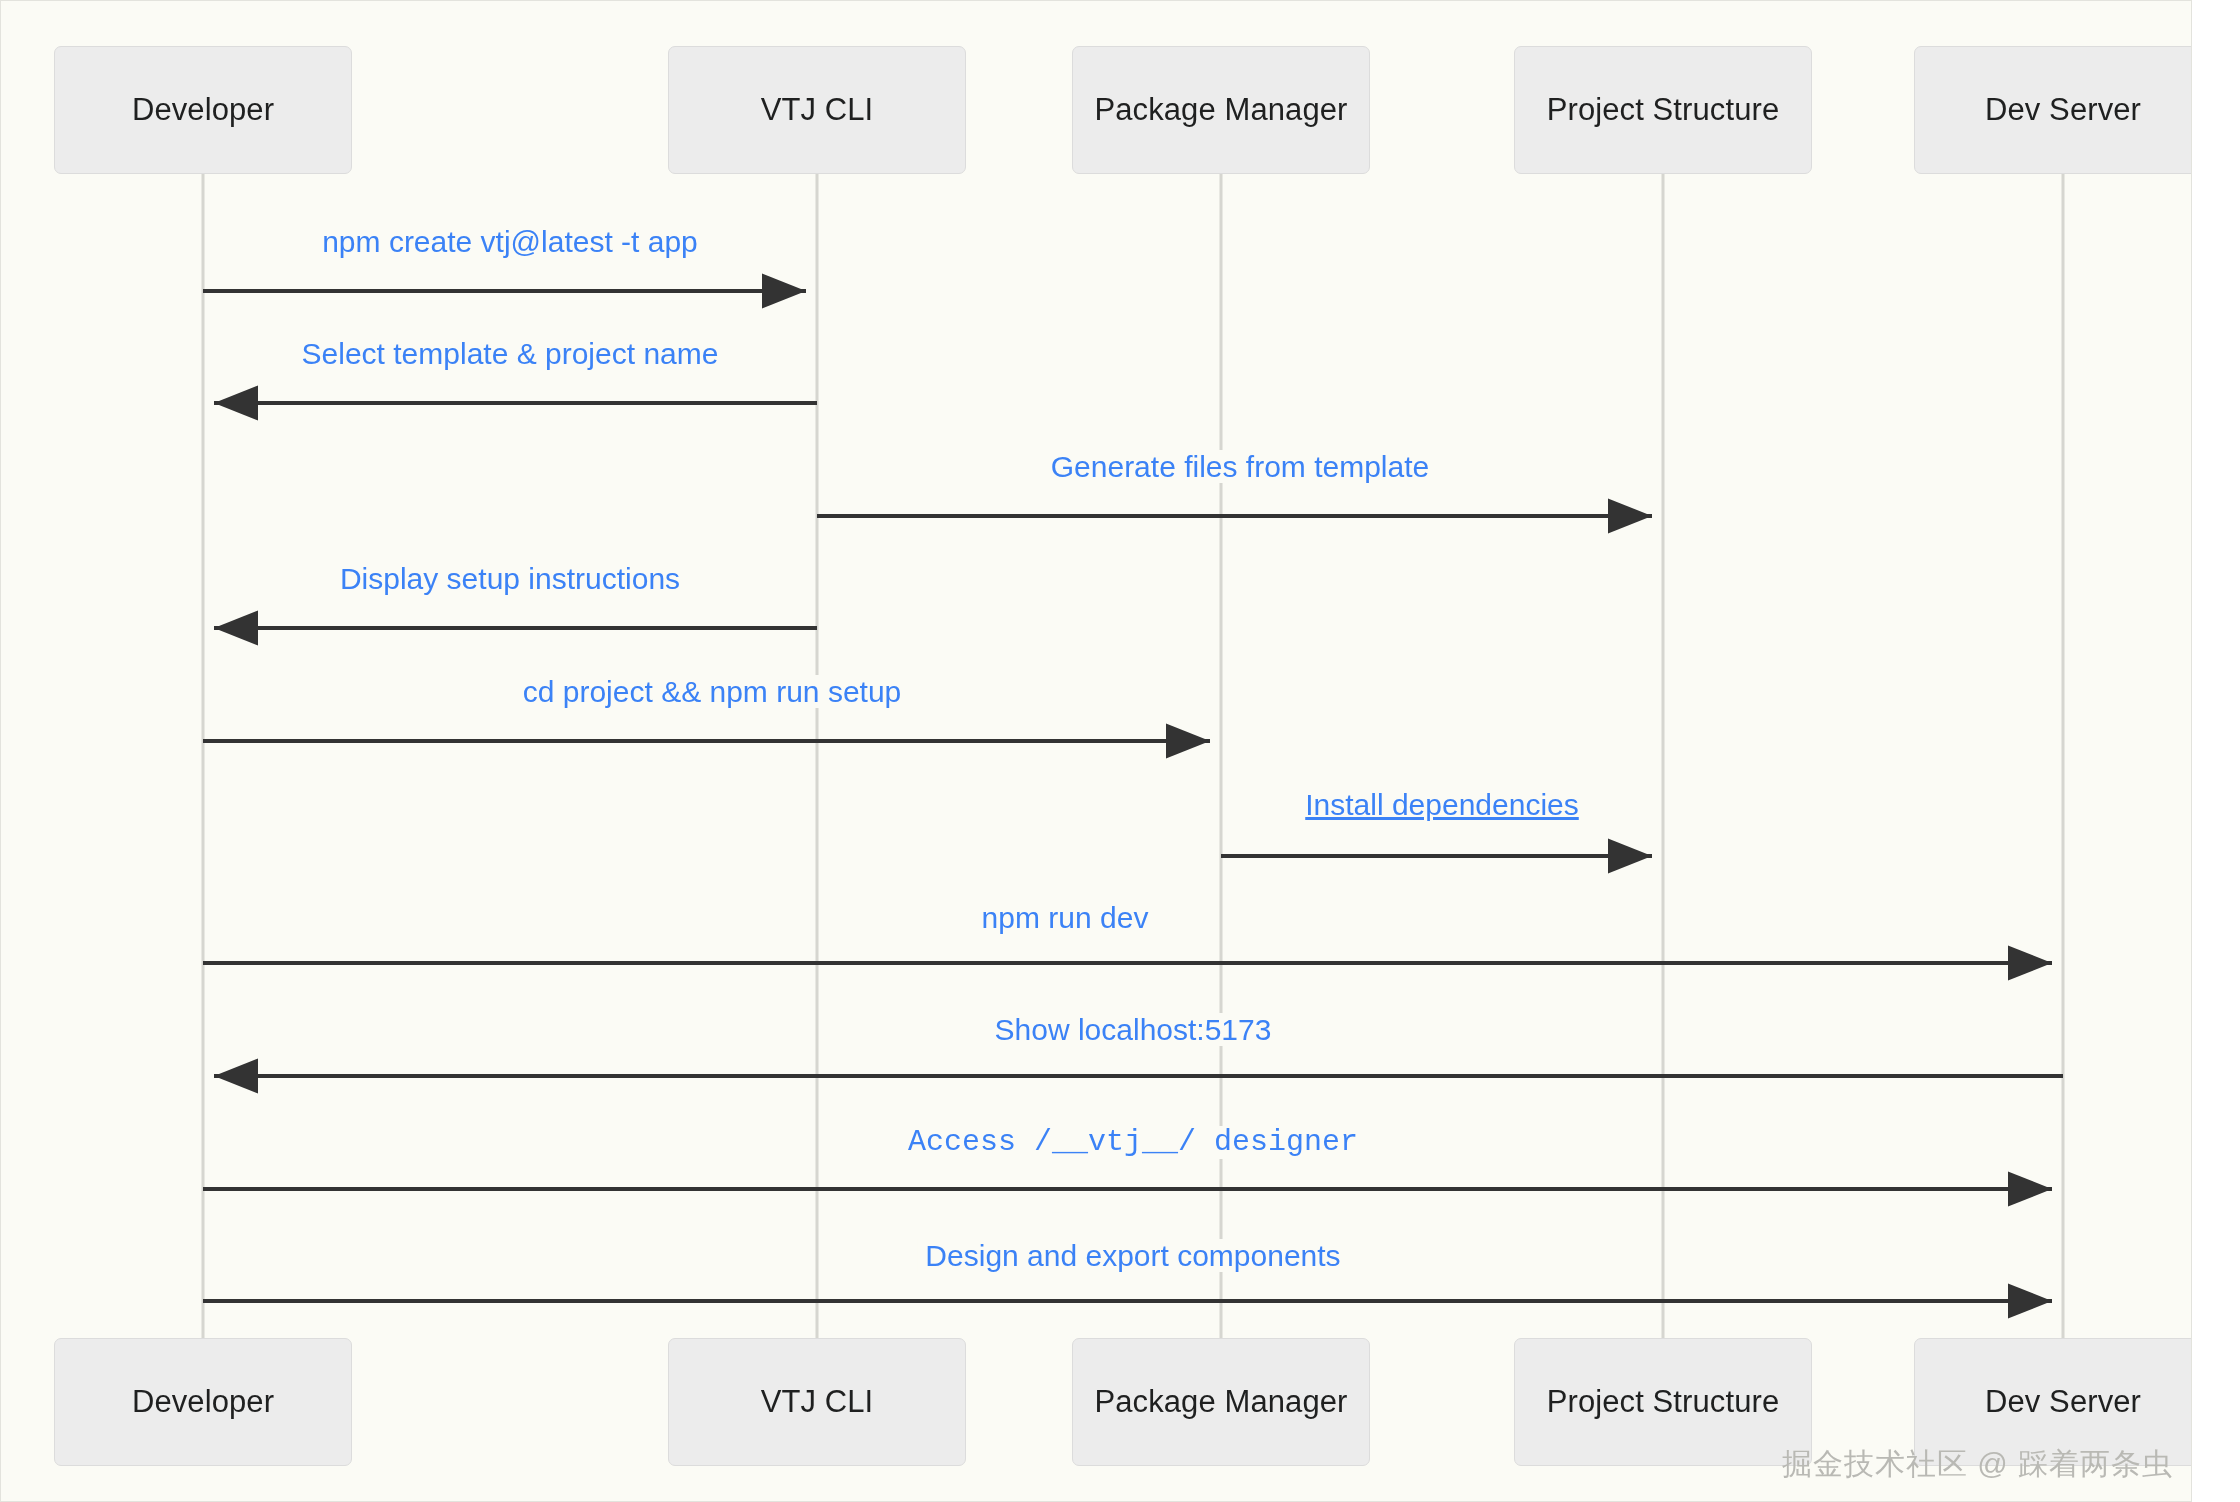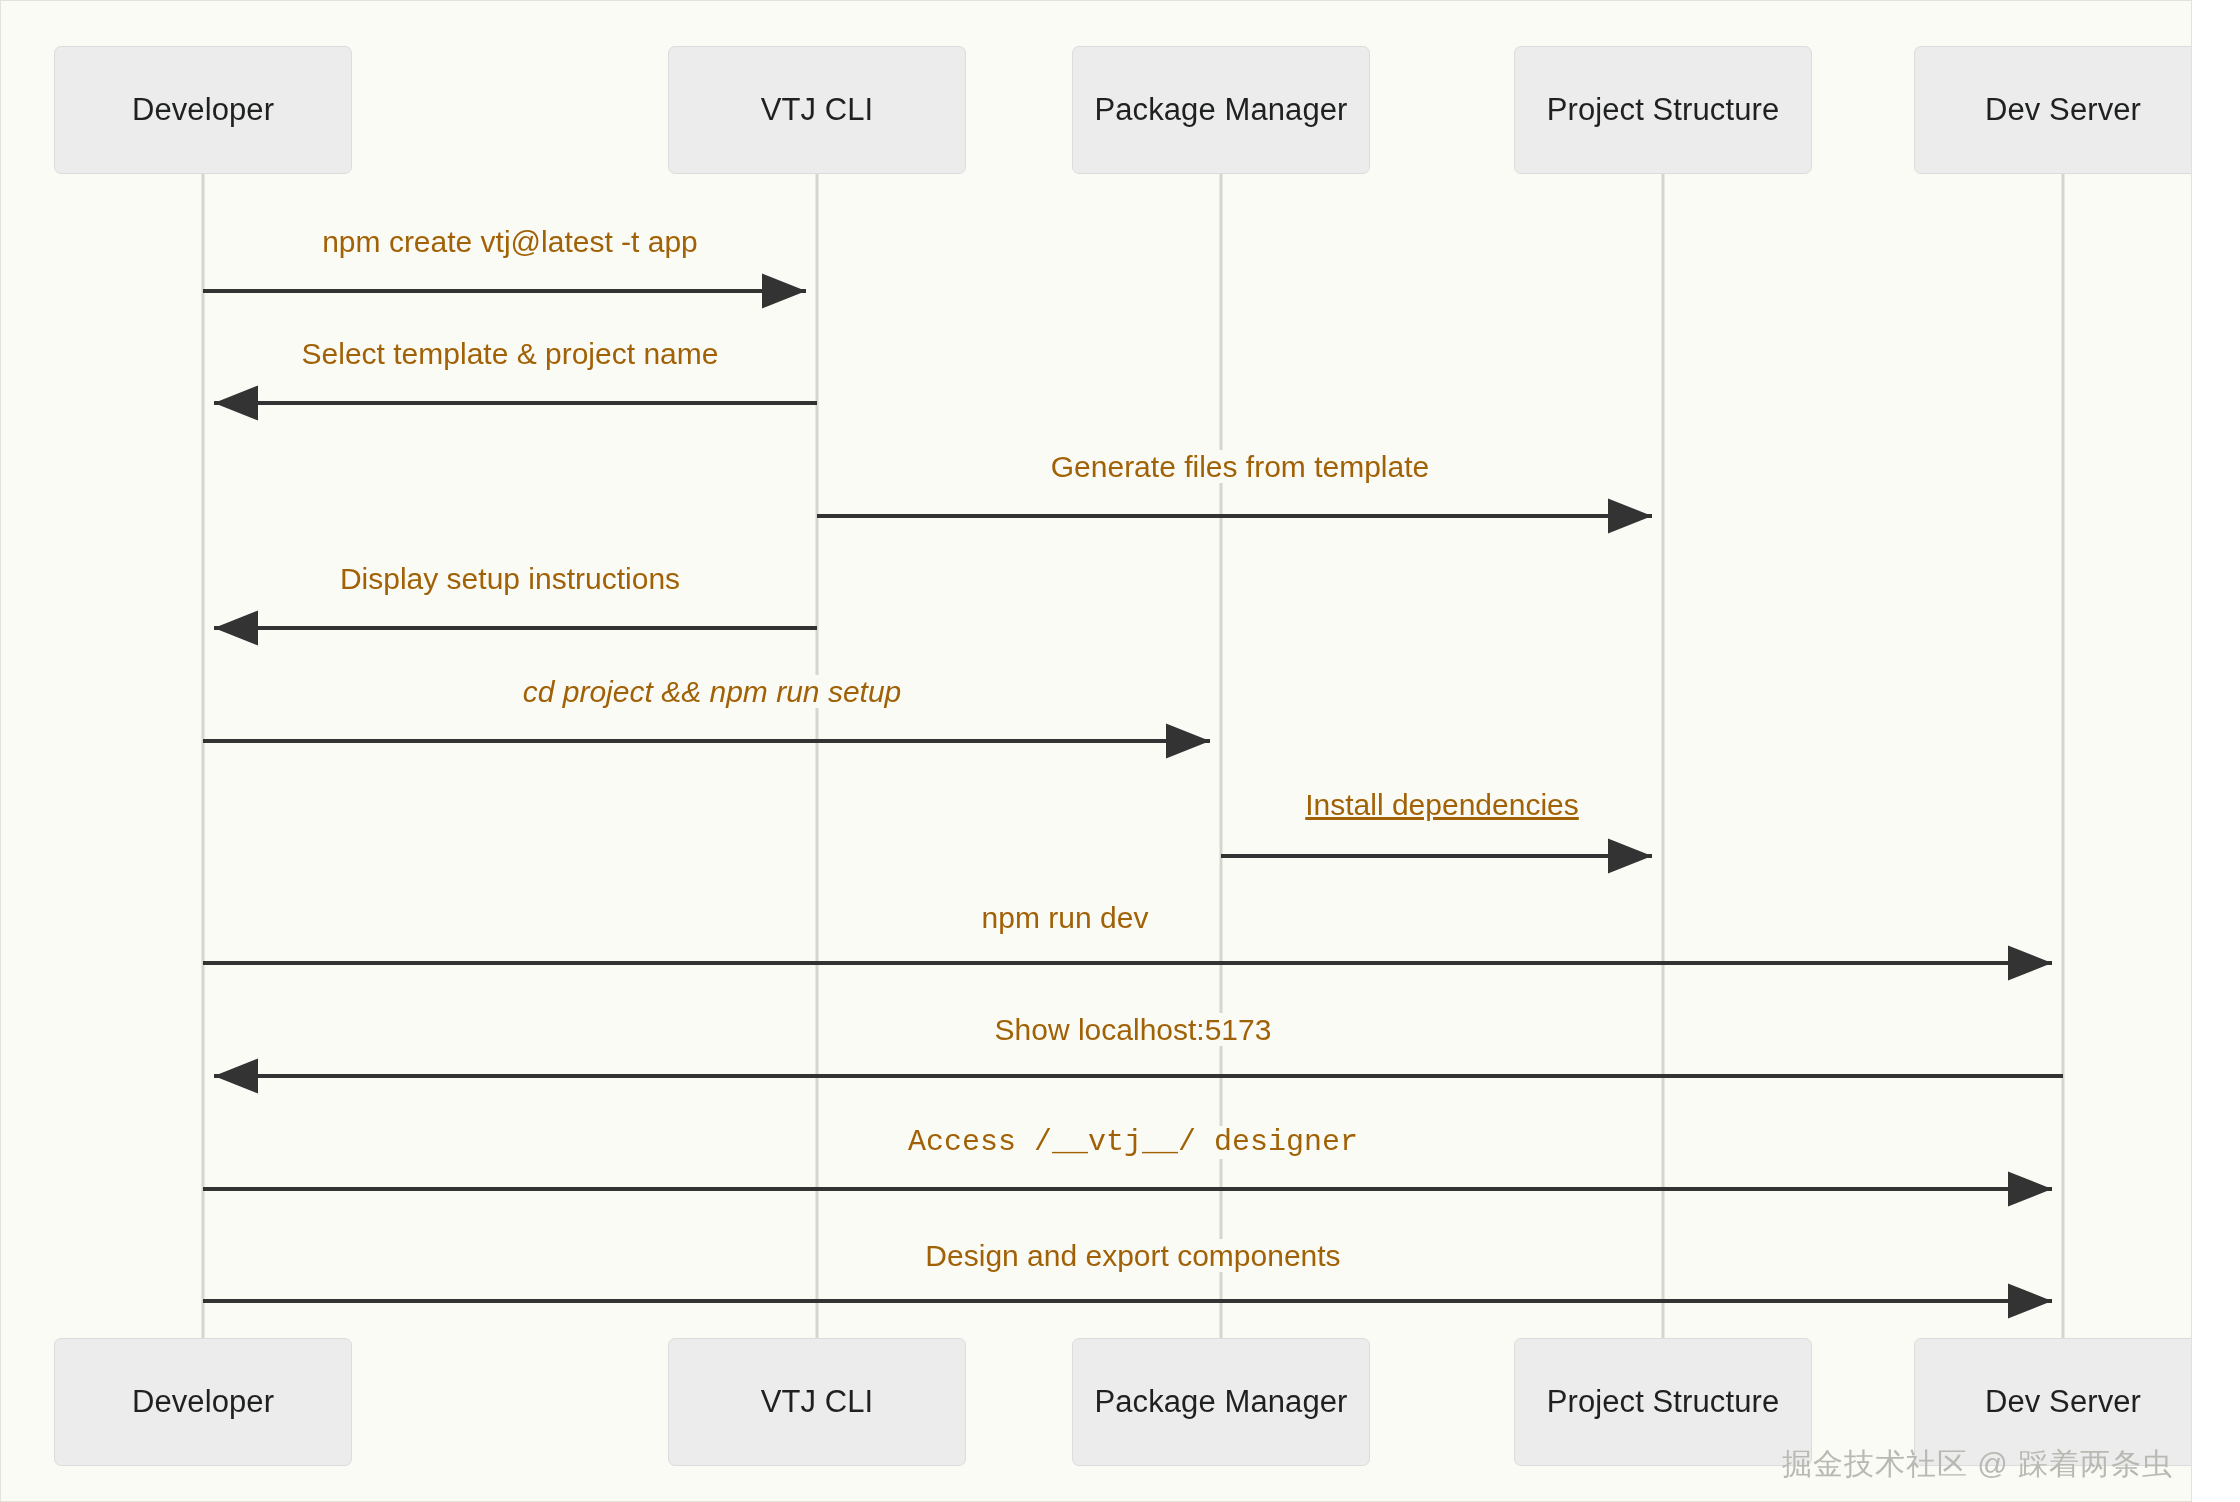--- a/index.html
+++ b/index.html
@@ -49,21 +49,21 @@
   .actor-label {
     font-size: 31px;
     color: #1f2020;
     font-family: "Liberation Sans", "DejaVu Sans", sans-serif;
     letter-spacing: 0.1px;
     white-space: nowrap;
   }
   .msg-label {
     position: absolute;
     font-size: 30px;
-    color: #a16207;
+    color: #3b82f6;
     font-family: "Liberation Sans", "DejaVu Sans", sans-serif;
     white-space: nowrap;
     transform: translateX(-50%);
     background: #fbfbf5;
     padding: 0 8px;
     line-height: 1.1;
   }
   .watermark {
     position: absolute;
     right: 18px;
@@ -142,21 +142,21 @@
       </div>
       <div class="actor-box" style="left: 1913px; top: 1337px; width: 298px; height: 128px;">
         <span class="actor-label">Dev Server</span>
       </div>
     </div>
   <div id="message-labels">
       <div class="msg-label" style="left: 509px; top: 224px;">npm create vtj@latest -t app</div>
       <div class="msg-label" style="left: 509px; top: 336px;">Select template &amp; project name</div>
       <div class="msg-label" style="left: 1239px; top: 449px;">Generate files from template</div>
       <div class="msg-label" style="left: 509px; top: 561px;">Display setup instructions</div>
-      <div class="msg-label" style="left: 711px; top: 674px; font-style: italic;">cd project &amp;&amp; npm run setup</div>
+      <div class="msg-label" style="left: 711px; top: 674px;">cd project &amp;&amp; npm run setup</div>
       <div class="msg-label" style="left: 1441px; top: 787px; text-decoration: underline;">Install dependencies</div>
       <div class="msg-label" style="left: 1064px; top: 900px;">npm run dev</div>
       <div class="msg-label" style="left: 1132px; top: 1012px;">Show localhost:5173</div>
       <div class="msg-label" style="left: 1132px; top: 1125px; font-family: Liberation Mono, monospace;">Access /__vtj__/ designer</div>
       <div class="msg-label" style="left: 1132px; top: 1238px;">Design and export components</div>
     </div>
 
   <div class="watermark">掘金技术社区 @ 踩着两条虫</div>
 </div>
 

